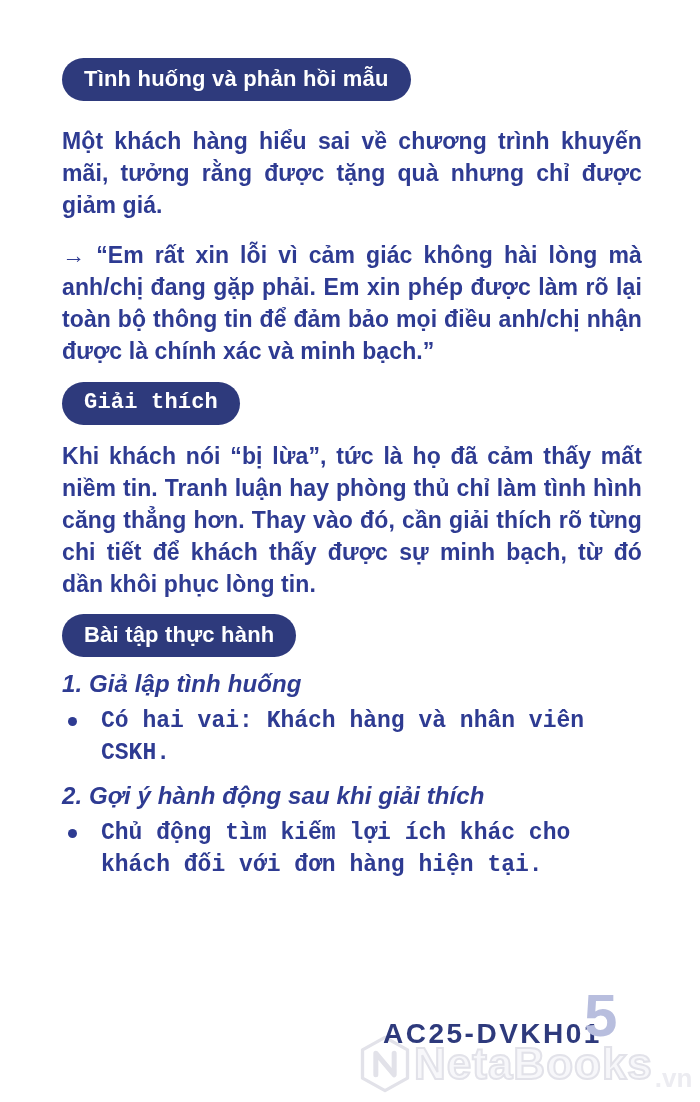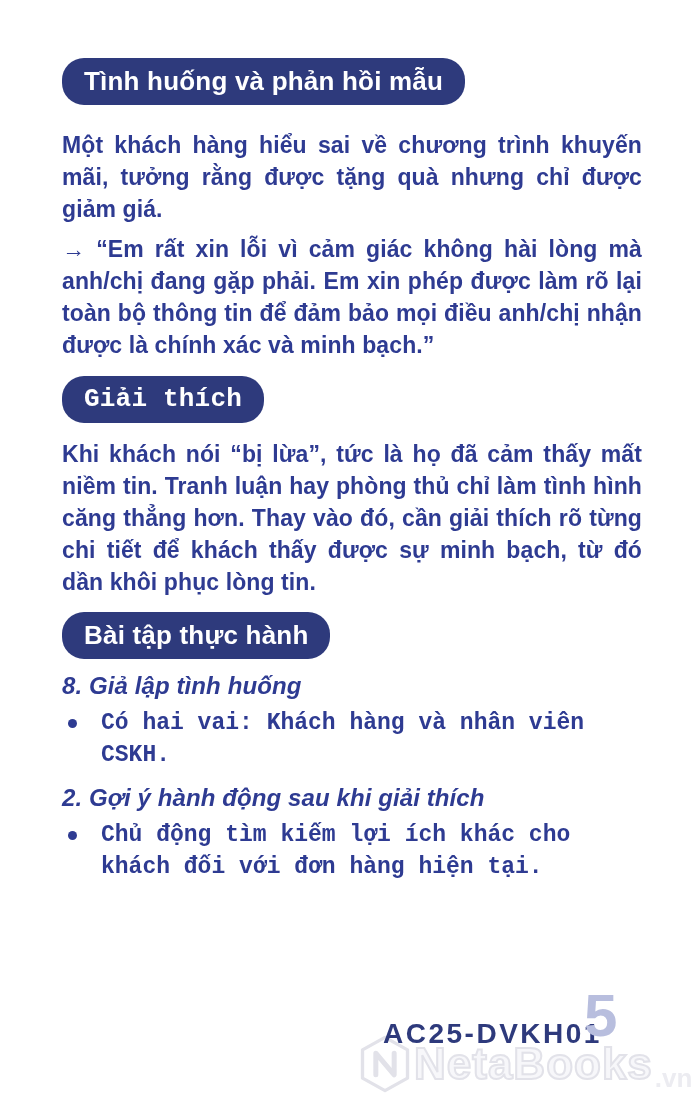--- a/index.html
+++ b/index.html
@@ -9,38 +9,38 @@
     position: relative; overflow: hidden;
     font-family: "Liberation Sans", sans-serif;
   }
   .content {
     position: absolute; left: 62px; top: 58px; width: 580px;
   }
   .badge {
     display: inline-block;
     background: #2e3a7c;
     color: #ffffff;
-    font-size: 26px;
+    font-size: 22px;
     font-weight: bold;
     line-height: 1;
     padding: 10px 22px 11px 22px;
     border-radius: 22px;
     letter-spacing: 0.2px;
   }
   .para {
     color: #2e3b92;
     font-size: 23px;
     font-weight: 600;
     line-height: 32px;
     text-align: justify;
     letter-spacing: 0.1px;
   }
   .badge-1 { margin-top: 0; }
   .para-intro { margin-top: 24px; }
-  .para-response { margin-top: 8px; }
+  .para-response { margin-top: 18px; }
   .badge-2 { margin-top: 15px; font-family: Liberation Mono, monospace; }
   .para-explain { margin-top: 15px; }
   .badge-3 { margin-top: 14px; }
   .exercise-heading {
     color: #2e3b92;
     font-size: 24px;
     font-weight: bold;
     font-style: italic;
     margin-top: 13px;
     letter-spacing: 0.1px;
@@ -120,21 +120,21 @@
   <div>
     <span class="badge badge-2">Giải thích</span>
   </div>
 
   <p class="para para-explain">Khi khách nói “bị lừa”, tức là họ đã cảm thấy mất niềm tin. Tranh luận hay phòng thủ chỉ làm tình hình căng thẳng hơn. Thay vào đó, cần giải thích rõ từng chi tiết để khách thấy được sự minh bạch, từ đó dần khôi phục lòng tin.</p>
 
   <div>
     <span class="badge badge-3">Bài tập thực hành</span>
   </div>
 
-  <div class="exercise-heading">8. Giả lập tình huống</div>
+  <div class="exercise-heading">1. Giả lập tình huống</div>
 
   <ul class="bullet-list">
     <li class="bullet-item">
       <span class="bullet-dot"></span>
       <span class="bullet-text">Có hai vai: Khách hàng và nhân viên CSKH.</span>
     </li>
   </ul>
 
   <div class="exercise-heading">2. Gợi ý hành động sau khi giải thích</div>
 

